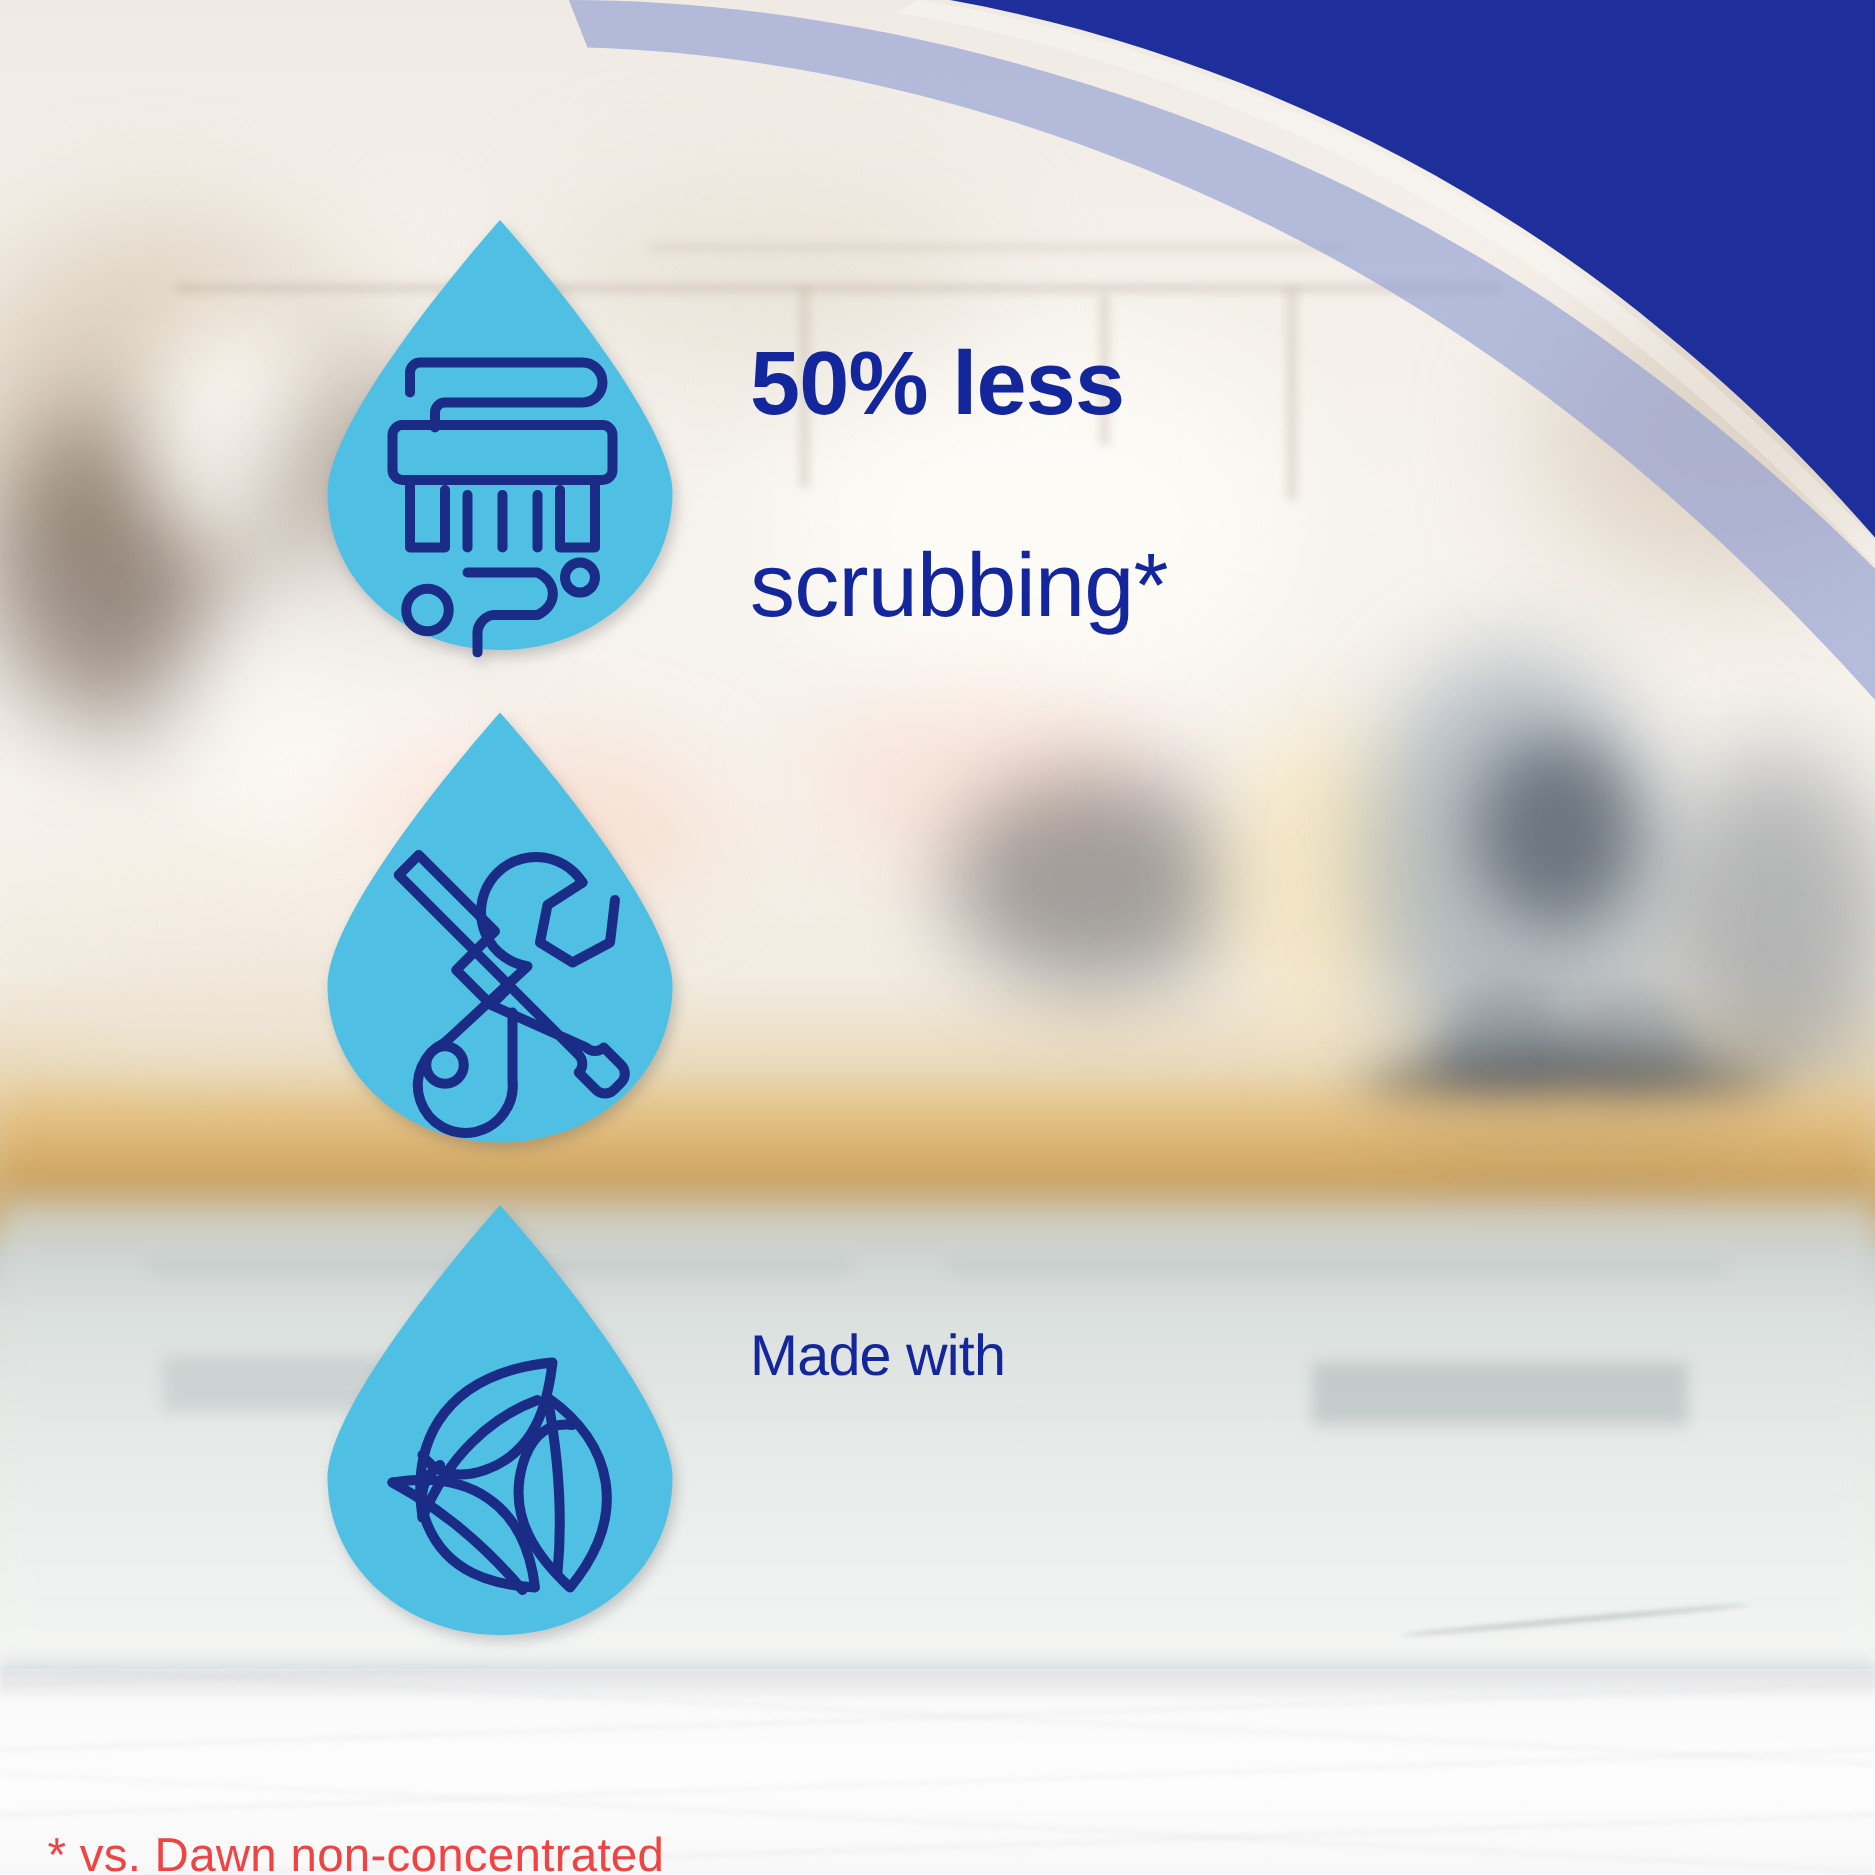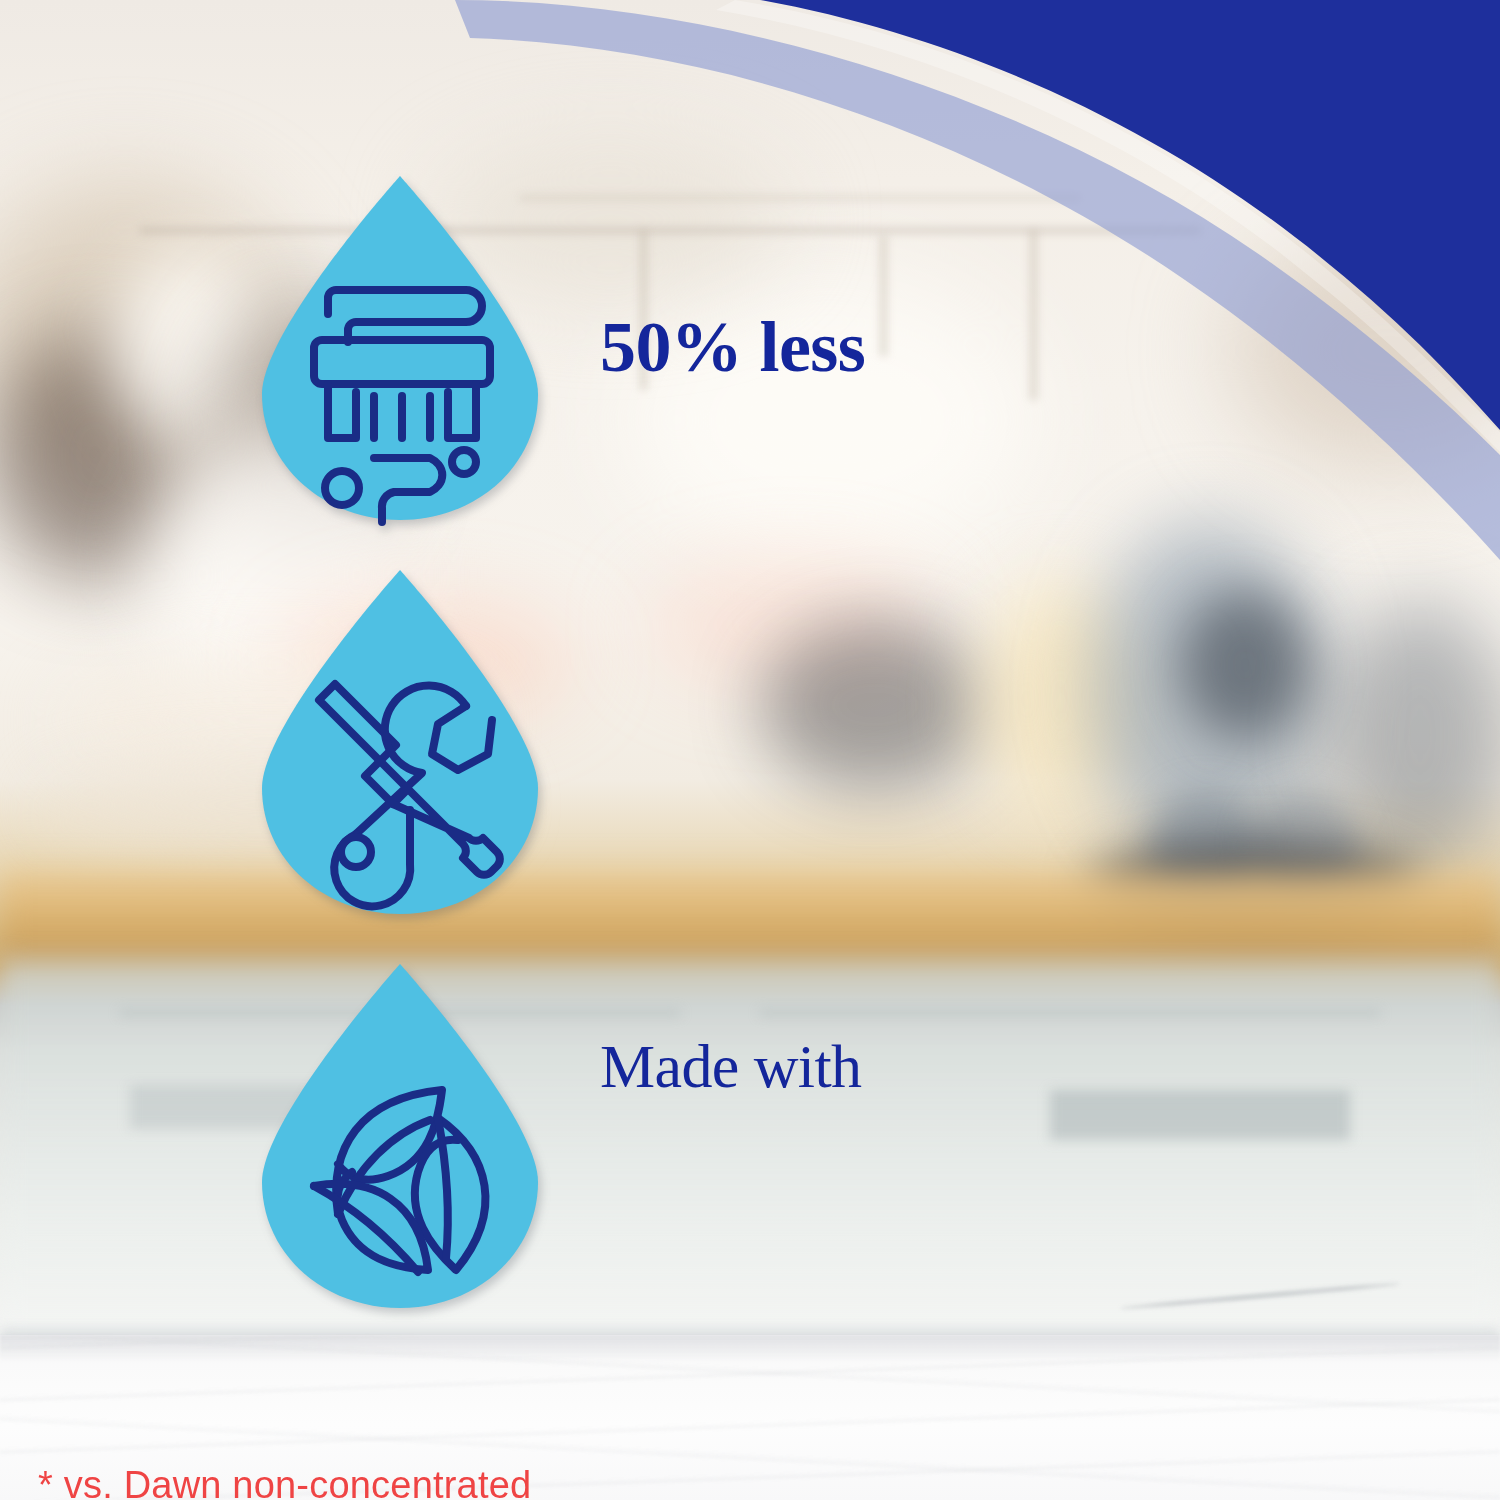--- a/index.html
+++ b/index.html
@@ -113,21 +113,21 @@
   .marble-lip {
     position:absolute; left:0; right:0; top:1330px; height:18px;
     background:linear-gradient(to bottom, rgba(176,184,190,.55), rgba(176,184,190,0));
     filter:blur(6px);
   }
 
   
   .swoosh { position:absolute; left:0; top:0; width:1500px; height:560px; }
 
   
-  .rows { position:absolute; left:0; top:0; width:1500px; height:1500px;font-family:Liberation Serif, serif; }
+  .rows { position:absolute; left:0; top:0; width:1500px; height:1500px; }
 
   .row { position:absolute; display:flex; align-items:center; }
   .row-1 { left:252px; top:168px;  width:1160px; height:360px; }
   .row-2 { left:252px; top:562px;  width:1160px; height:360px; }
   .row-3 { left:252px; top:956px;  width:1160px; height:360px; }
 
   .drop-wrap {
     position:relative; width:296px; height:356px; flex:0 0 296px;
     filter:drop-shadow(3px 5px 5px rgba(60,70,80,.26));
   }
@@ -137,21 +137,21 @@
     margin-left:52px;
     color:#14269b;
     font-size:72px;
     line-height:1.13;
     letter-spacing:-0.6px;
     white-space:pre-line;
   }
   .benefit-text .bold   { font-weight:700; }
   .benefit-text .normal { font-weight:400; }
 
-  .row-3 .benefit-text { font-size:62px; line-height:1.12; }
+  .row-3 .benefit-text { font-size:46px; line-height:1.12; }
 
   
   .footnote {
     position:absolute; left:38px; top:1464px;
     font-size:38px; font-weight:300; color:#ef4444;
     letter-spacing:.2px;
   }
 </style>
 </head>
 <body>
@@ -247,20 +247,21 @@
             <path d="M122 288 L178 288 A26 20 0 0 1 178 322 L142 322
                      A16 15 0 0 0 130 338 L130 352"></path>
 
             <circle cx="90" cy="318" r="17"></circle>
             <circle cx="212" cy="292" r="12"></circle>
           </g>
         </svg>
       </div>
       <div class="benefit-text">
         <span class="bold">50% less</span><br>
+        <span class="normal">scrubbing*</span>
       </div>
     </div>
 
     <div class="row row-2">
       <div class="drop-wrap">
         <svg viewBox="0 0 296 356">
           <path d="M148 6 C148 6 286 160 286 224 C286 296 224 350 148 350
                    C72 350 10 296 10 224 C10 160 148 6 148 6 Z" fill="#4fc0e3"></path>
           <g fill="none" stroke="#1a2c86" stroke-width="8" stroke-linecap="round" stroke-linejoin="round">
 

